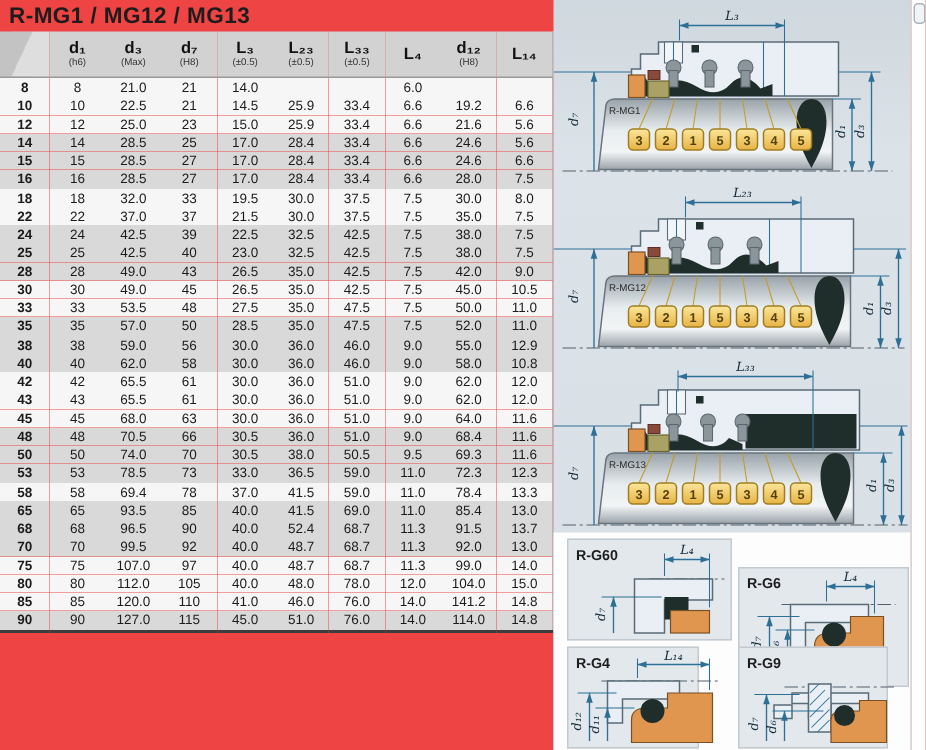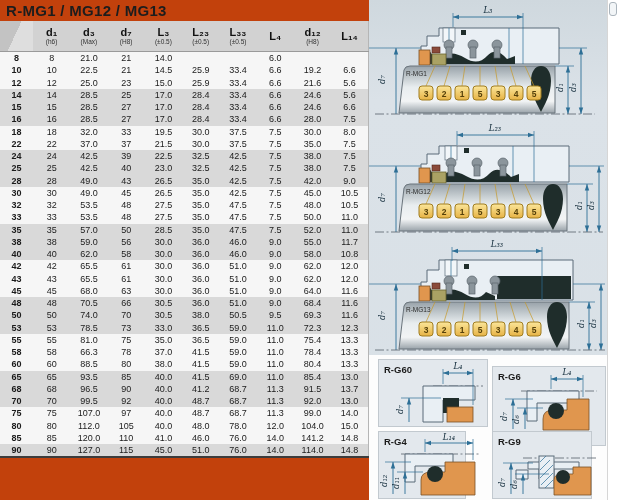--- a/index.html
+++ b/index.html
@@ -1,16 +1,16 @@
 <!DOCTYPE html>
 <html><head>
 <meta charset="utf-8">
 <style>
   html,body{margin:0;padding:0;background:#fff;}
-  #screen{position:relative;width:617px;height:500px;background:#c2410c;overflow:hidden;
+  #screen{position:relative;width:617px;height:500px;background:#ef4444;overflow:hidden;
           font-family:"Liberation Sans",sans-serif;-webkit-font-smoothing:antialiased;}
 
   
   #tablewrap{position:absolute;left:0;top:0;width:369px;}
   #title{height:21px;line-height:21px;padding-left:6px;font-size:15px;font-weight:bold;color:#1d1d1d;letter-spacing:.3px;}
   table{border-collapse:collapse;table-layout:fixed;width:369px;border-right:1px solid #b5b5b5;border-bottom:2px solid #3c3c3c;}
   thead th{background:#d2d2d2;height:30px;padding:0;vertical-align:middle;border-bottom:1px solid #9a9a9a;font-weight:normal;}
   thead th.diag{background:linear-gradient(115deg,#c3c3c3 46%,#dedede 46%);}
   .h1{font-size:11px;font-weight:bold;color:#111;line-height:11px;}
   .h2{font-size:6.5px;color:#333;line-height:8px;}
@@ -268,32 +268,20 @@
             <td>49.0</td>
             <td>45</td>
             <td>26.5</td>
             <td>35.0</td>
             <td>42.5</td>
             <td>7.5</td>
             <td>45.0</td>
             <td>10.5</td>
           </tr>
           <tr>
-            <td class="rowlabel">32</td>
-            <td>32</td>
-            <td>53.5</td>
-            <td>48</td>
-            <td>27.5</td>
-            <td>35.0</td>
-            <td>47.5</td>
-            <td>7.5</td>
-            <td>48.0</td>
-            <td>10.5</td>
-          </tr>
-          <tr>
             <td class="rowlabel">33</td>
             <td>33</td>
             <td>53.5</td>
             <td>48</td>
             <td>27.5</td>
             <td>35.0</td>
             <td>47.5</td>
             <td>7.5</td>
             <td>50.0</td>
             <td>11.0</td>
@@ -313,21 +301,21 @@
           <tr class="g">
             <td class="rowlabel">38</td>
             <td>38</td>
             <td>59.0</td>
             <td>56</td>
             <td>30.0</td>
             <td>36.0</td>
             <td>46.0</td>
             <td>9.0</td>
             <td>55.0</td>
-            <td>11.7</td>
+            <td>12.9</td>
           </tr>
           <tr class="g">
             <td class="rowlabel">40</td>
             <td>40</td>
             <td>62.0</td>
             <td>58</td>
             <td>30.0</td>
             <td>36.0</td>
             <td>46.0</td>
             <td>9.0</td>
@@ -400,74 +388,50 @@
             <td>78.5</td>
             <td>73</td>
             <td>33.0</td>
             <td>36.5</td>
             <td>59.0</td>
             <td>11.0</td>
             <td>72.3</td>
             <td>12.3</td>
           </tr>
           <tr>
-            <td class="rowlabel">55</td>
-            <td>55</td>
-            <td>81.0</td>
-            <td>75</td>
-            <td>35.0</td>
-            <td>36.5</td>
-            <td>59.0</td>
-            <td>11.0</td>
-            <td>75.4</td>
-            <td>13.3</td>
-          </tr>
-          <tr>
             <td class="rowlabel">58</td>
             <td>58</td>
-            <td>66.3</td>
+            <td>69.4</td>
             <td>78</td>
             <td>37.0</td>
             <td>41.5</td>
             <td>59.0</td>
             <td>11.0</td>
             <td>78.4</td>
-            <td>13.3</td>
-          </tr>
-          <tr>
-            <td class="rowlabel">60</td>
-            <td>60</td>
-            <td>88.5</td>
-            <td>80</td>
-            <td>38.0</td>
-            <td>41.5</td>
-            <td>59.0</td>
-            <td>11.0</td>
-            <td>80.4</td>
             <td>13.3</td>
           </tr>
           <tr class="g">
             <td class="rowlabel">65</td>
             <td>65</td>
             <td>93.5</td>
             <td>85</td>
             <td>40.0</td>
             <td>41.5</td>
             <td>69.0</td>
             <td>11.0</td>
             <td>85.4</td>
             <td>13.0</td>
           </tr>
           <tr class="g">
             <td class="rowlabel">68</td>
             <td>68</td>
             <td>96.5</td>
             <td>90</td>
             <td>40.0</td>
-            <td>41.2</td>
+            <td>52.4</td>
             <td>68.7</td>
             <td>11.3</td>
             <td>91.5</td>
             <td>13.7</td>
           </tr>
           <tr class="g">
             <td class="rowlabel">70</td>
             <td>70</td>
             <td>99.5</td>
             <td>92</td>
@@ -757,21 +721,21 @@
         <line class="thin" x1="64" y1="9" x2="64" y2="24"></line>
           <line class="thin" x1="94" y1="9" x2="94" y2="45"></line>
         <text class="dimlab" x="79" y="9" text-anchor="middle">L₄</text>
         <line class="thin" x1="22" y1="38" x2="62" y2="38"></line>
         <line class="dim" x1="30" y1="38" x2="30" y2="62"></line>
         <path class="arr" d="M30,38 l-2.2,6.5 l4.4,0 z"></path>
         <text class="dimlab" transform="rotate(-90 24 54)" x="24" y="54">d₇</text>
       </svg>
     </div>
 
-    <div class="gbox" style="left:123px;top:366px;width:114px;height:80px">
+    <div class="gbox" style="left:123px;top:378px;width:114px;height:80px">
       <svg width="112" height="66" viewBox="0 0 112 66">
         <text class="glab" x="5" y="13">R-G6</text>
         <line class="center" x1="28" y1="24" x2="104" y2="24"></line>
         <path class="housing" d="M34,24 L86,24 L86,36 L44,36 L44,54 L34,54 Z"></path>
         <path class="orange" d="M50,63 L50,52 Q50,43 60,43 L74,43 L74,32 L96,32 L96,63 Z"></path>
         <circle class="dark" cx="63" cy="44" r="8"></circle>
         <line class="dim" x1="58" y1="12" x2="90" y2="12"></line>
         <path class="arr" d="M58,12 l6,-2.2 l0,4.4 z"></path>
           <path class="arr" d="M90,12 l-6,-2.2 l0,4.4 z"></path>
         <line class="thin" x1="58" y1="8" x2="58" y2="22"></line>

